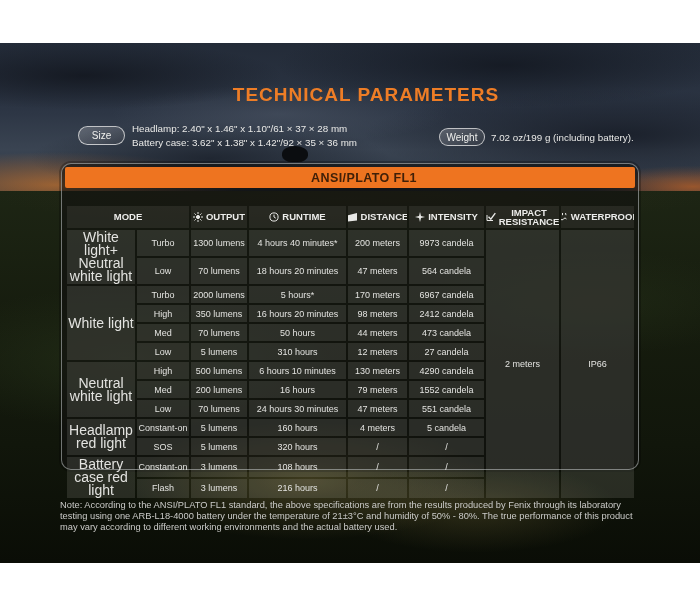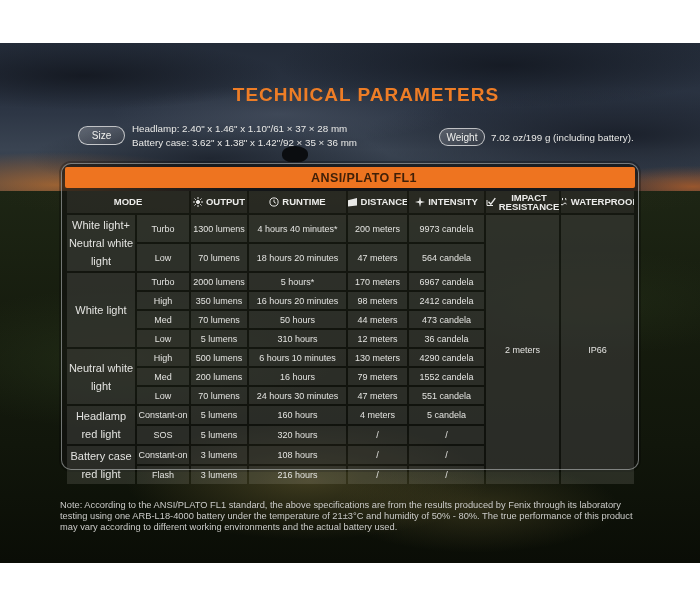--- a/index.html
+++ b/index.html
@@ -49,28 +49,28 @@
     white-space:nowrap; }
 
   
   .panel { position:absolute; left:61px; top:163px; width:578px; height:307px;
     border:1px solid rgba(195,200,200,0.55); border-radius:10px;
     background:rgba(16,16,14,0.62); padding:3px;
     box-shadow:0 0 0 2px rgba(0,0,0,0.25); }
   .orange-bar { height:21px; background:#ee7420; border-radius:2px;
     display:flex; align-items:center; justify-content:center;
     color:#402008; font-size:12.5px; font-weight:bold; letter-spacing:0.4px;padding-left:28px; }
-  table.fl1 { width:570px; table-layout:fixed; border-collapse:separate; border-spacing:2px; margin-top:1px; }
+  table.fl1 { width:570px; table-layout:fixed; border-collapse:separate; border-spacing:2px; margin-top:16px; }
   table.fl1 th, table.fl1 td { background:rgba(225,222,215,0.13); color:#e3e3e0;
     font-size:9px; font-weight:normal; text-align:center; vertical-align:middle;
     padding:1px 1px; overflow:hidden; }
   table.fl1 th { height:22px; font-size:9.5px; font-weight:bold; color:#ececea;
     background:rgba(225,222,215,0.09); line-height:9.5px; }
   table.fl1 td { height:17px; line-height:10px; }
-  table.fl1 td.group { font-size:11px; line-height:18px; }
+  table.fl1 td.group { font-size:14px; line-height:13px; }
   .th-inner { display:flex; align-items:center; justify-content:center; gap:3px; }
   .icon { display:inline-flex; flex:0 0 auto; }
   .icon svg { display:block; }
 
   
   .notes { position:absolute; left:60px; top:500px; width:582px; color:#cbcbc9;
     font-size:9.3px; line-height:11.2px; }
   .notes .footnote { margin-top:4px; }
 </style>
 </head>
@@ -234,21 +234,21 @@
             <td>70 lumens</td>
             <td>50 hours</td>
             <td>44 meters</td>
             <td>473 candela</td>
           </tr>
           <tr>
             <td>Low</td>
             <td>5 lumens</td>
             <td>310 hours</td>
             <td>12 meters</td>
-            <td>36 candela</td>
+            <td>27 candela</td>
           </tr>
           <tr>
             <td rowspan="3" class="group">Neutral white light</td>
             <td>High</td>
             <td>500 lumens</td>
             <td>6 hours 10 minutes</td>
             <td>130 meters</td>
             <td>4290 candela</td>
           </tr>
           <tr>

